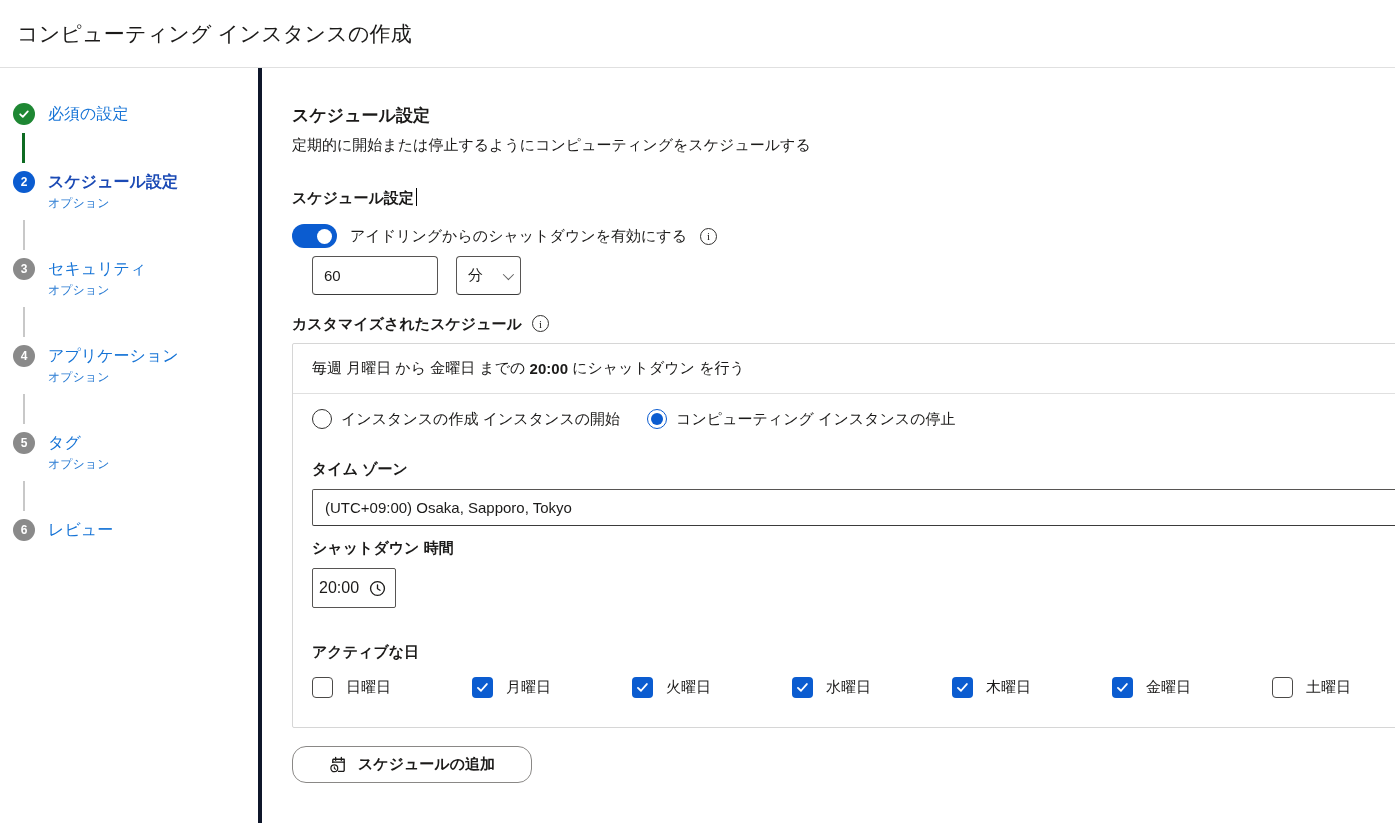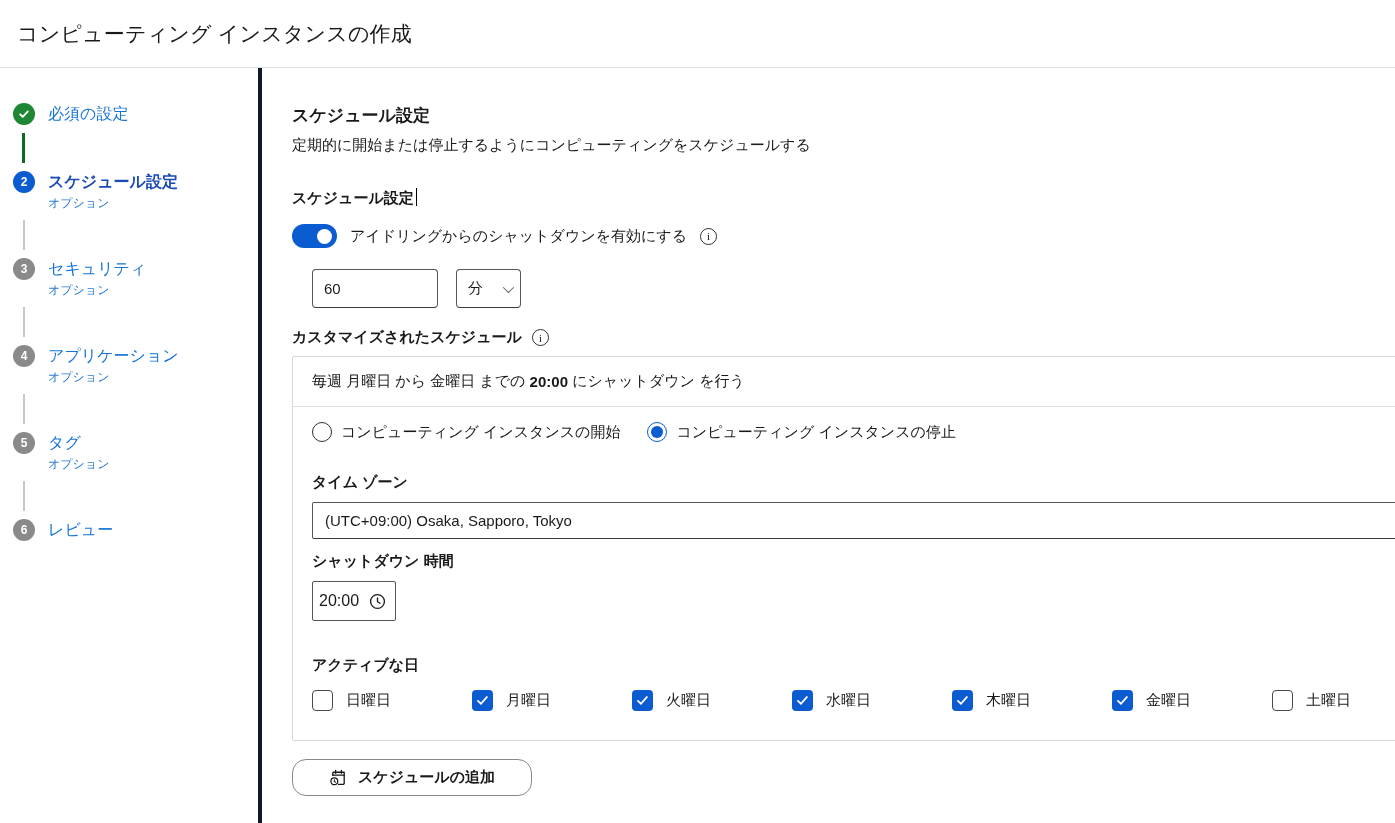--- a/index.html
+++ b/index.html
@@ -32,21 +32,21 @@
   .connector { width:2px; height:30px; background:#c8c8c8; margin:8px 0 8px 10px; }
   .connector.green { width:3px; background:#0e6b22; margin-left:9px; }
 
   
   .page-title { font-size:17px; font-weight:700; margin-bottom:9px; }
   .page-desc { font-size:15px; margin-bottom:33px; }
   .section-label { font-size:15px; font-weight:700; }
   .caret { display:inline-block; width:1.5px; height:18px; background:#000;
     vertical-align:-3px; margin-left:2px; }
 
-  .toggle-row { display:flex; align-items:center; gap:13px; margin:16px 0 21px; }
+  .toggle-row { display:flex; align-items:center; gap:13px; margin:16px 0 8px; }
   .toggle { width:45px; height:24px; border-radius:13px; position:relative; cursor:pointer; }
   .toggle[data-on="true"] { background:#0b5cd0; }
   .toggle .knob { width:15px; height:15px; border-radius:50%; background:#fff;
     position:absolute; top:4.5px; right:5px; }
   .toggle-label { font-size:15px; }
   .info-icon { width:17px; height:17px; border:1px solid #323130; border-radius:50%;
     display:inline-flex; align-items:center; justify-content:center; flex-shrink:0;
     font-size:11px; font-family:"Liberation Serif","DejaVu Serif",serif; }
   .info-icon::after { content:"i"; }
 
@@ -54,21 +54,21 @@
   .idle-input { width:126px; height:39px; border:1px solid #575553; border-bottom-color:#3b3b3b;
     border-radius:4px; font-size:15px; padding-left:11px; color:#1b1a19;
     font-family:inherit; outline:none; }
   .unit-select { width:65px; height:39px; border:1px solid #575553; border-bottom-color:#3b3b3b;
     border-radius:4px; margin-left:18px; display:flex; align-items:center;
     justify-content:space-between; padding:0 9px 0 11px; font-size:15px; cursor:pointer; }
   .chevron { width:8px; height:8px; border-right:1.6px solid #616161;
     border-bottom:1.6px solid #616161; transform:rotate(45deg) translateY(-2px); }
   .idle-suffix { font-size:15px; margin-left:27px; }
 
-  .custom-label-row { display:flex; align-items:center; gap:10px; margin-bottom:9px; }
+  .custom-label-row { display:flex; align-items:flex-start; gap:10px; margin-bottom:9px; }
 
   .panel { width:1160px; border:1px solid #d6d6d6; border-radius:2px; }
   .summary-row { height:50px; display:flex; align-items:center; padding:0 19px;
     border-bottom:1px solid #e0e0e0; font-size:15px; white-space:pre; }
   .summary-row b { font-weight:700; }
   .panel-body { padding:15px 19px 0; }
 
   .radio-row { display:flex; align-items:center; gap:27px; margin-bottom:31px; }
   .radio { display:flex; align-items:center; gap:9px; font-size:15px; cursor:pointer; }
   .radio-circle { width:20px; height:20px; border-radius:50%; position:relative; flex-shrink:0; }
@@ -191,21 +191,21 @@
       <span class="info-icon"></span>
     </div>
 
     <div class="panel">
       <div class="summary-row"><span>毎週 月曜日 から 金曜日 までの </span><b>20:00</b><span> にシャットダウン を行う</span></div>
 
       <div class="panel-body">
         <div class="radio-row">
           <label class="radio" data-checked="false">
             <span class="radio-circle"></span>
-            <span>コンピューティング インスタンスの開始</span>
+            <span>インスタンスの作成 インスタンスの開始</span>
           </label>
           <label class="radio" data-checked="true">
             <span class="radio-circle"></span>
             <span>コンピューティング インスタンスの停止</span>
           </label>
         </div>
 
         <div class="field-label">タイム ゾーン</div>
         <input class="tz-input" value="(UTC+09:00) Osaka, Sapporo, Tokyo" style="">
 

